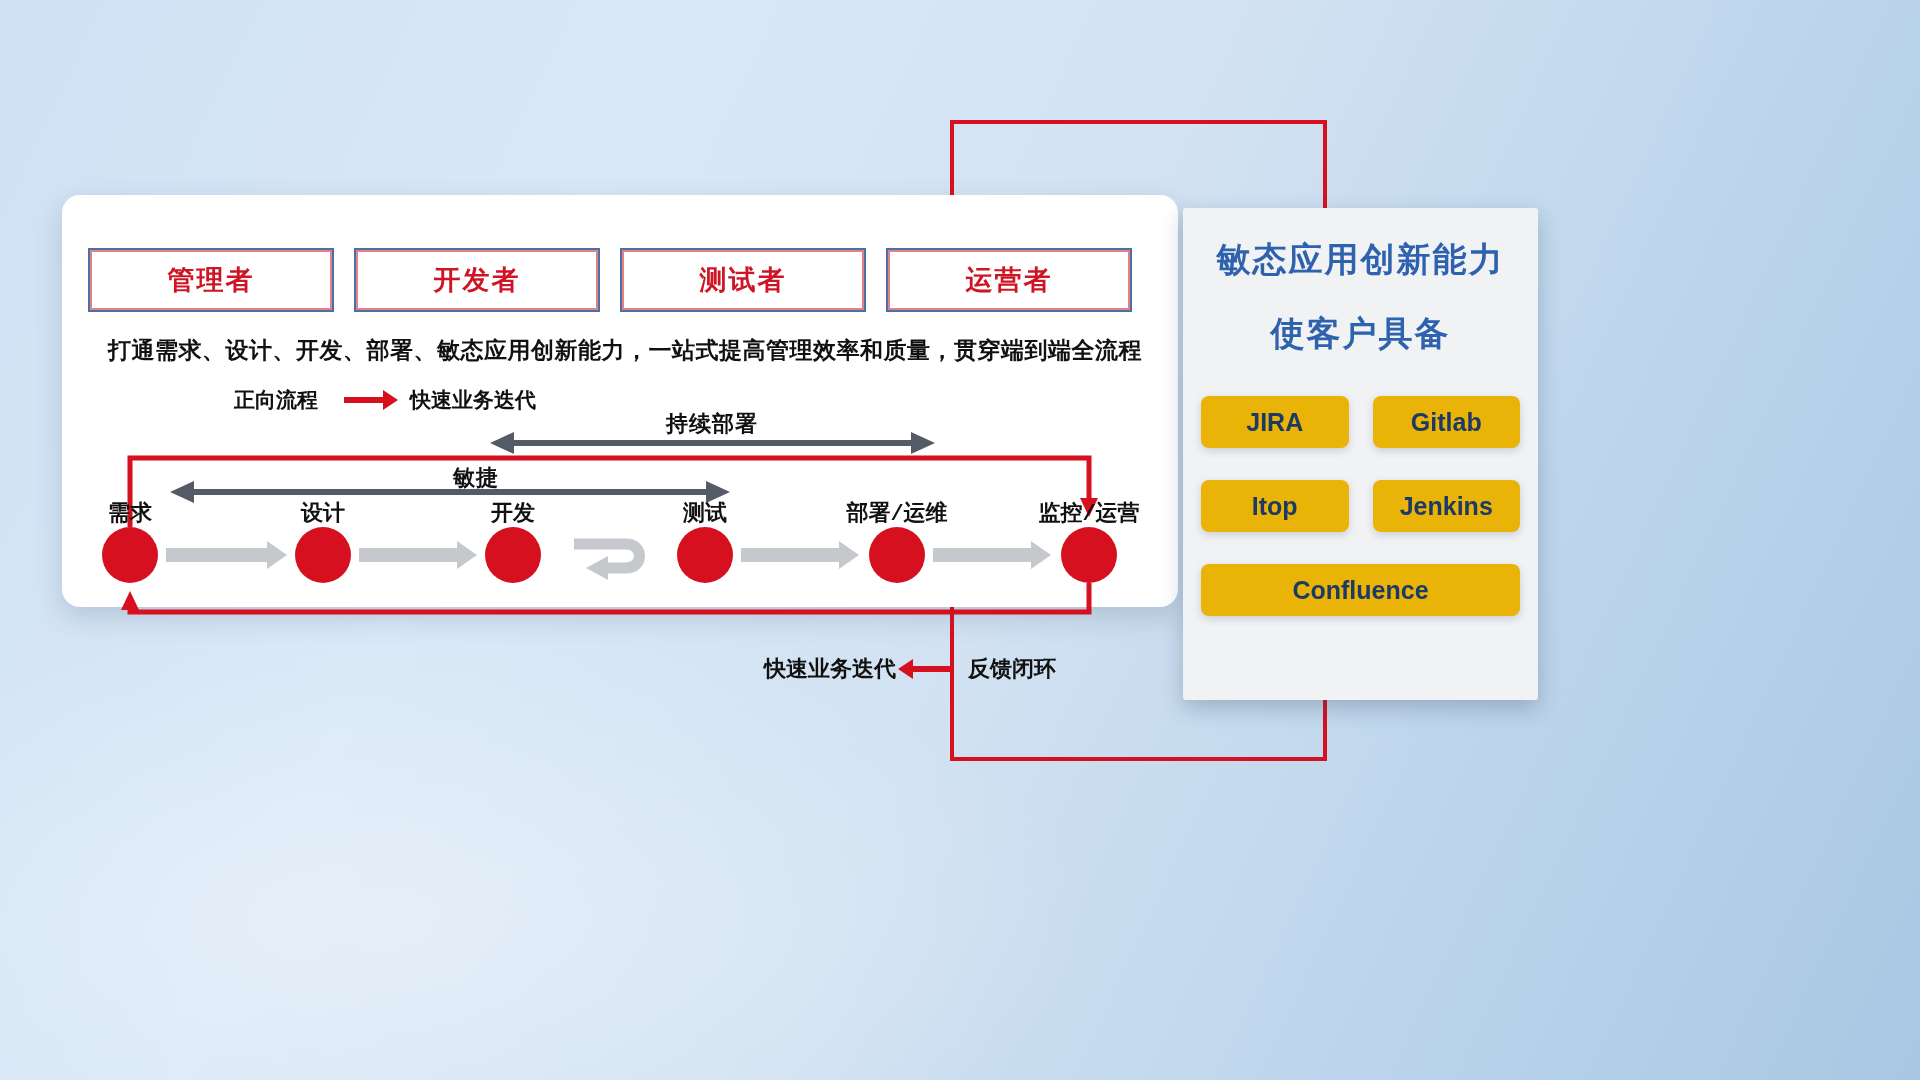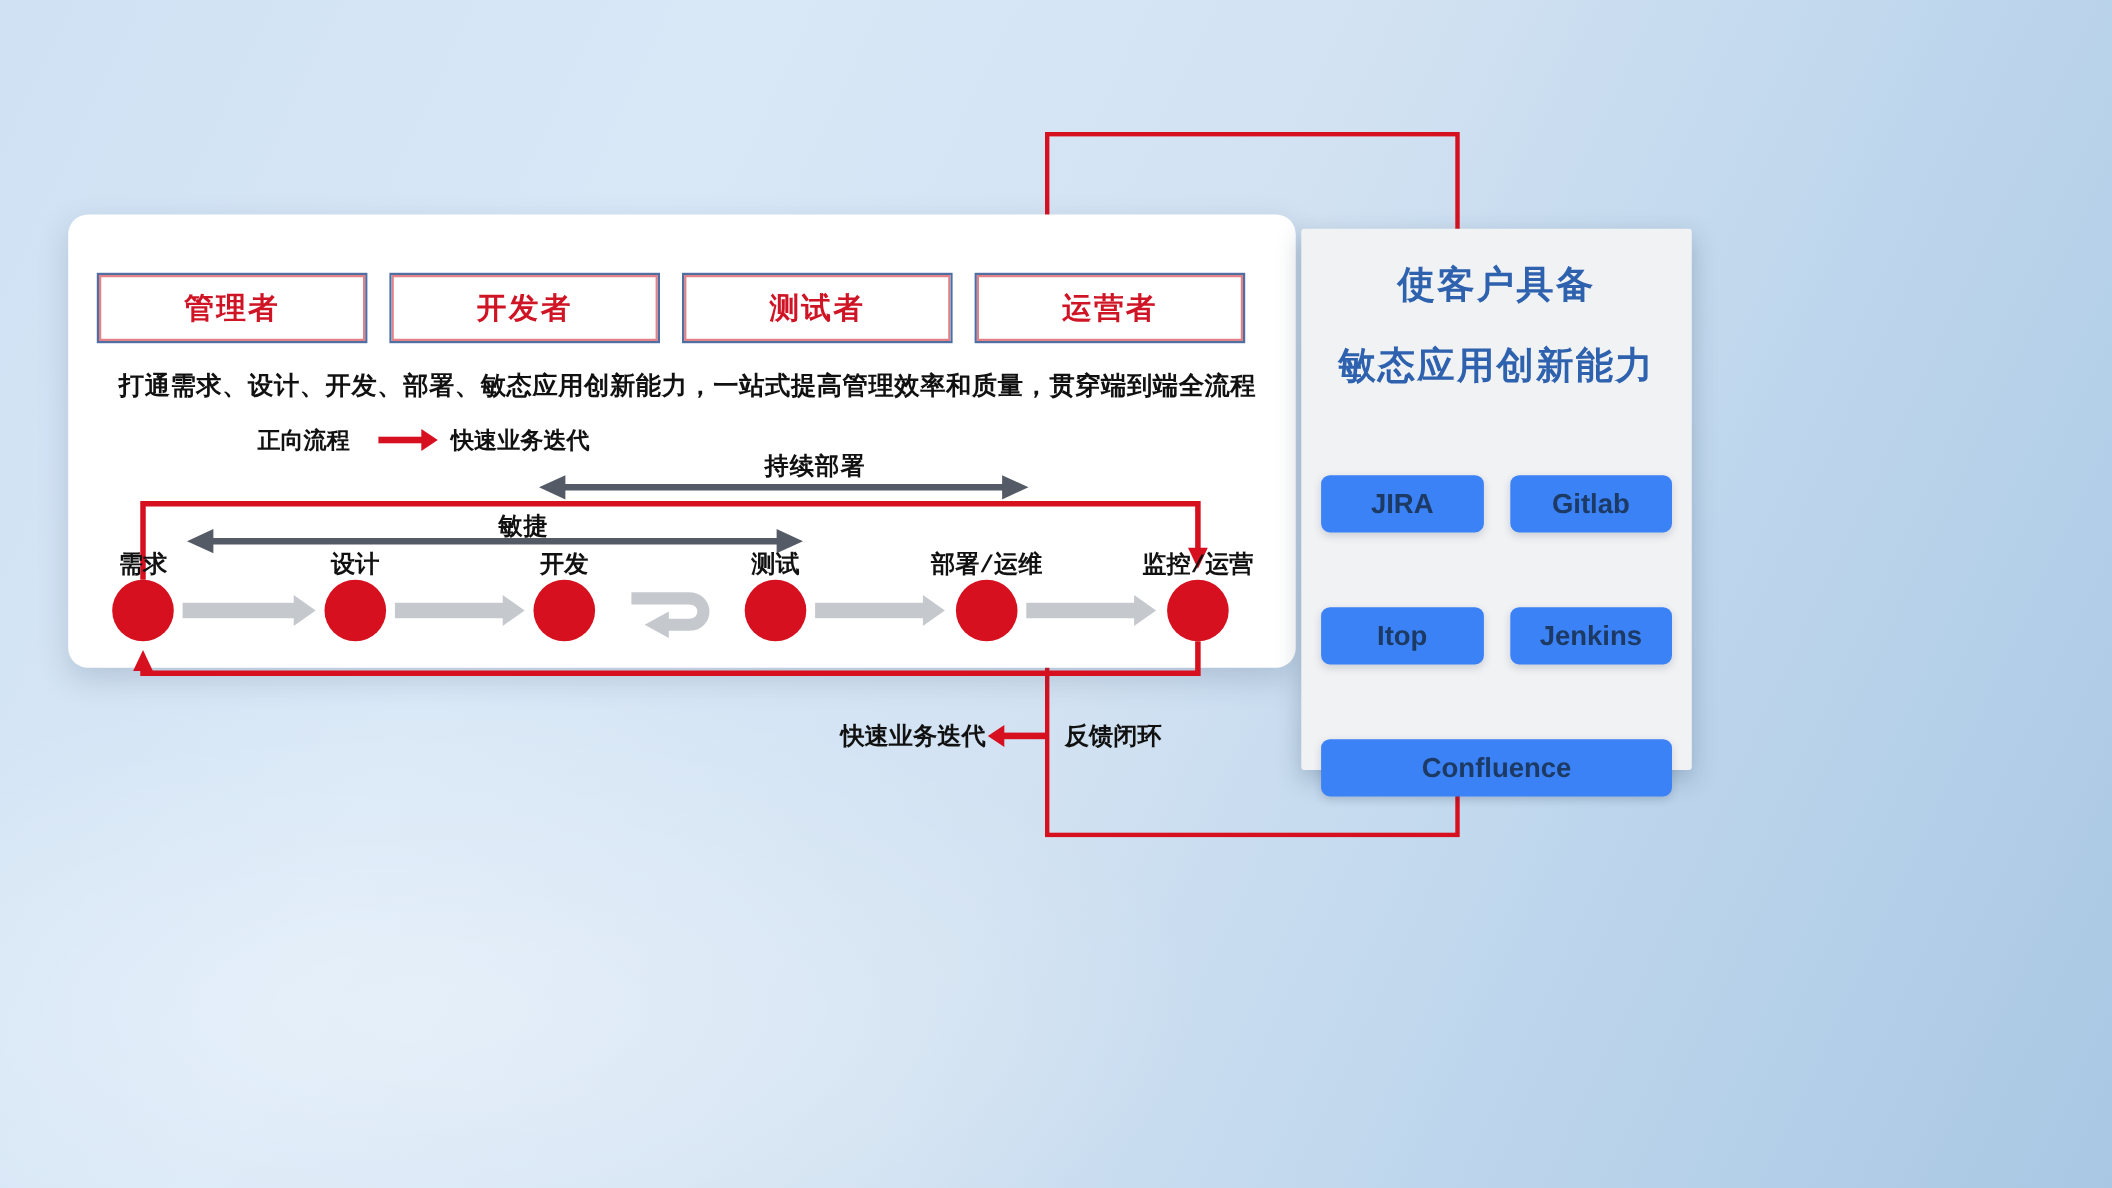--- a/index.html
+++ b/index.html
@@ -48,21 +48,21 @@
   }
   .arrow-left {
     width:40px; height:6px; background:#d6101f; position:relative;
   }
   .arrow-left::before {
     content:""; position:absolute; left:-14px; top:-7px;
     border-right:15px solid #d6101f; border-top:10px solid transparent; border-bottom:10px solid transparent;
   }
   .span-label { position:absolute; color:#111; font-size:22px; font-weight:700; letter-spacing:1px;
     transform:translateX(-50%); }
-  .lbl-deploy { left:650px; top:214px;margin-left:29px; }
+  .lbl-deploy { left:650px; top:214px; }
   .lbl-agile  { left:414px; top:268px; }
   .flow-svg { position:absolute; inset:0; width:1116px; height:520px; pointer-events:none; }
   .node-label {
     position:absolute; top:303px; width:140px; transform:translateX(-50%);
     text-align:center; color:#111; font-size:22px; font-weight:700;font-family:Liberation Mono, monospace;
   }
   .legend-feedback {
     position:absolute; left:702px; top:459px; display:flex; align-items:center; gap:16px;
     color:#111; font-size:22px; font-weight:700;
   }
@@ -73,25 +73,24 @@
     box-shadow:0 8px 22px rgba(40,60,90,.28);
     padding:34px 18px 0 18px;
   }
   .tools-title { text-align:center; color:#2e62ae; font-weight:700;
     font-size:34px; letter-spacing:2px; line-height:1.0; }
   .tools-title + .tools-title { margin-top:40px; }
   .tools-grid {
     margin-top:46px; display:grid; grid-template-columns:1fr 1fr; gap:32px 24px;
   }
   .tool-btn {
-    height:52px; background:#3b82f6; border-radius:8px;
+    height:52px; background:#eab308; border-radius:8px;
     display:flex; align-items:center; justify-content:center;
     font-size:25px; font-weight:700; color:#1c3a63;
     box-shadow:0 3px 8px rgba(30,50,80,.18);
-    margin-top:36px;
   }
   .span2 { grid-column:1 / -1; }
 </style>
 </head>
 <body>
 
 <div class="red-frame"></div>
 
 <div class="flow-card">
 
@@ -167,22 +166,22 @@
 
   <div class="legend-feedback">
     <span>快速业务迭代</span>
     <span class="arrow-left"></span>
     <span>反馈闭环</span>
   </div>
 
 </div>
 
 <div class="tools-card">
+  <div class="tools-title">敏态应用创新能力</div>
   <div class="tools-title">使客户具备</div>
-  <div class="tools-title">敏态应用创新能力</div>
   <div class="tools-grid">
     <div class="tool-btn">JIRA</div>
     <div class="tool-btn">Gitlab</div>
     <div class="tool-btn">Itop</div>
     <div class="tool-btn">Jenkins</div>
     <div class="tool-btn span2">Confluence</div>
   </div>
 </div>
 
 </body></html>

